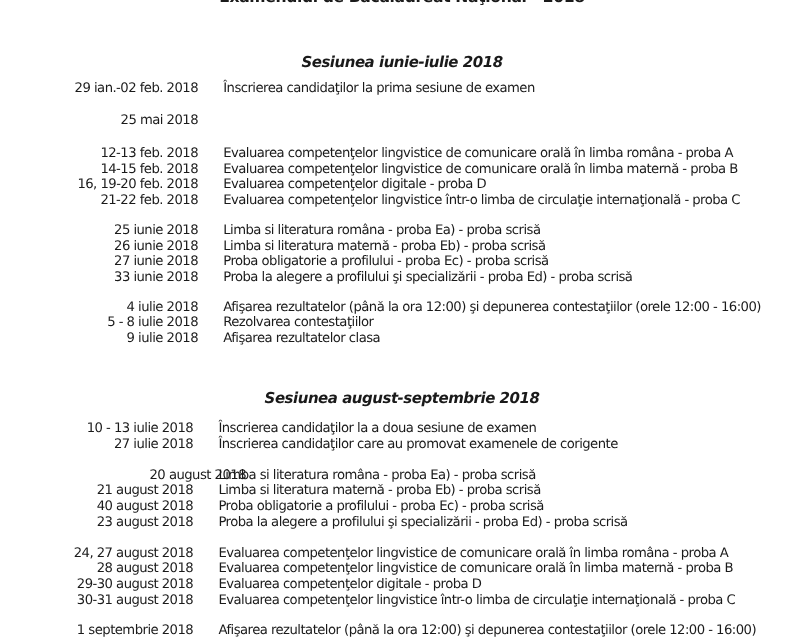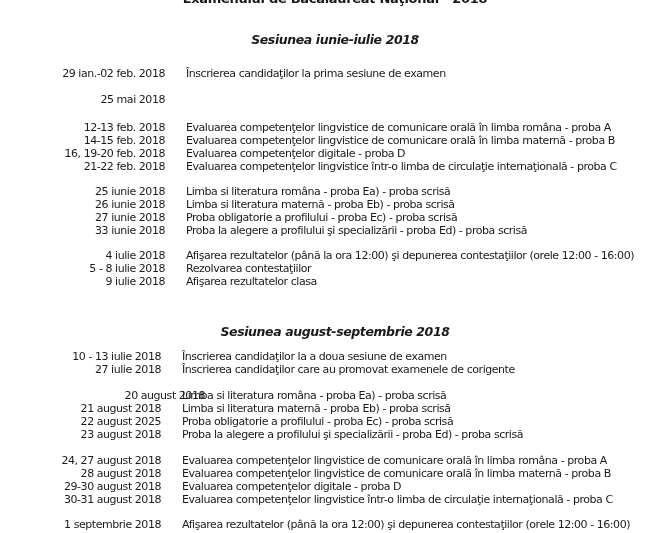--- a/index.html
+++ b/index.html
@@ -31,21 +31,21 @@
   .s1 .date { right: 496px; }
   .s1 .desc { left: 186px; }
   .s2 .date { right: 500px; }
   .s2 .desc { left: 182px; }
 </style>
 </head>
 <body>
 
 <div class="title">Examenului de Bacalaureat Naţional - 2018</div>
 
-<div class="session-heading" style="top:32px;">Sesiunea iunie-iulie 2018</div>
+<div class="session-heading" style="top:44px;">Sesiunea iunie-iulie 2018</div>
 
 <div class="row s1" style="top:67px;">
     <span class="date">29 ian.-02 feb. 2018</span>
     <span class="desc">Înscrierea candidaţilor la prima sesiune de examen</span>
   </div>
 <div class="row s1" style="top:93px;">
     <span class="date">25 mai 2018</span>
   </div>
 <div class="row s1" style="top:121px;">
     <span class="date">12-13 feb. 2018</span>
@@ -107,21 +107,21 @@
 
 <div class="row s2" style="top:389px;padding-left:44px;">
     <span class="date">20 august 2018</span>
     <span class="desc">Limba si literatura româna - proba Ea) - proba scrisă</span>
   </div>
 <div class="row s2" style="top:402px;">
     <span class="date">21 august 2018</span>
     <span class="desc">Limba si literatura maternă - proba Eb) - proba scrisă</span>
   </div>
 <div class="row s2" style="top:415px;">
-    <span class="date">22 august 2025</span>
+    <span class="date">40 august 2018</span>
     <span class="desc">Proba obligatorie a profilului - proba Ec) - proba scrisă</span>
   </div>
 <div class="row s2" style="top:428px;">
     <span class="date">23 august 2018</span>
     <span class="desc">Proba la alegere a profilului şi specializării - proba Ed) - proba scrisă</span>
   </div>
 
 <div class="row s2" style="top:454px;">
     <span class="date">24, 27 august 2018</span>
     <span class="desc">Evaluarea competenţelor lingvistice de comunicare orală în limba româna - proba A</span>

